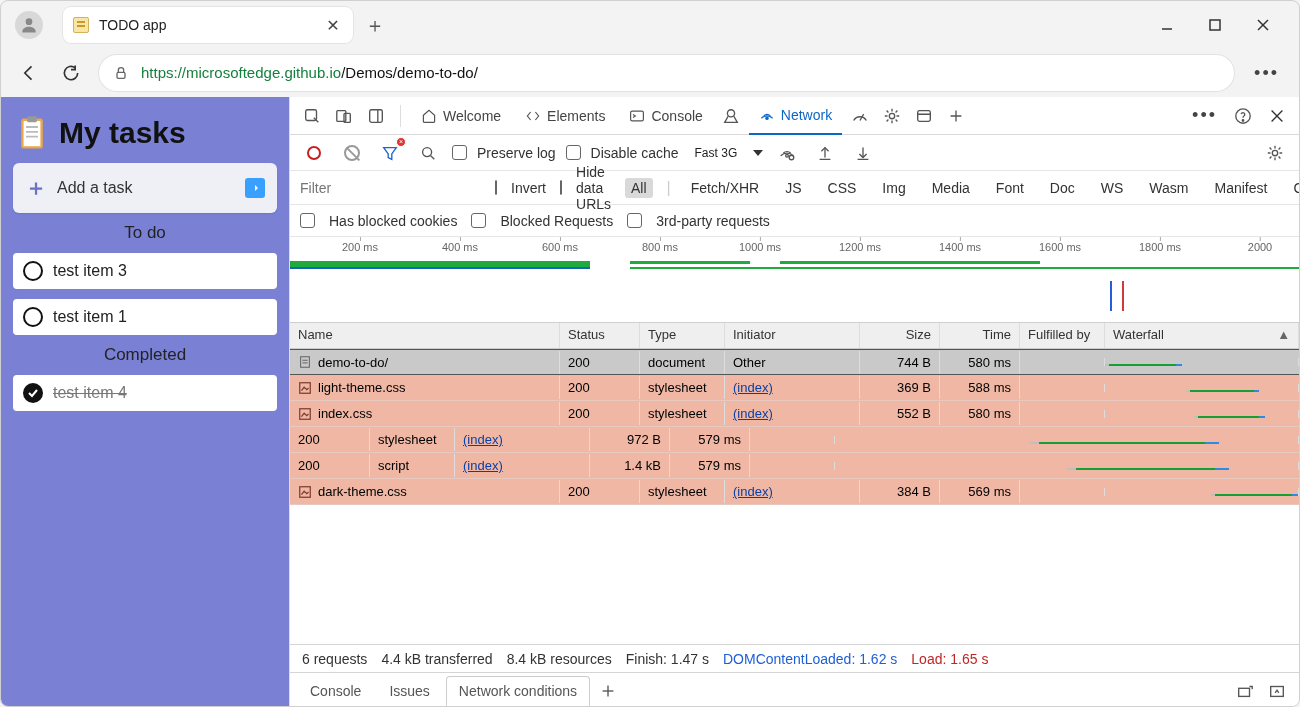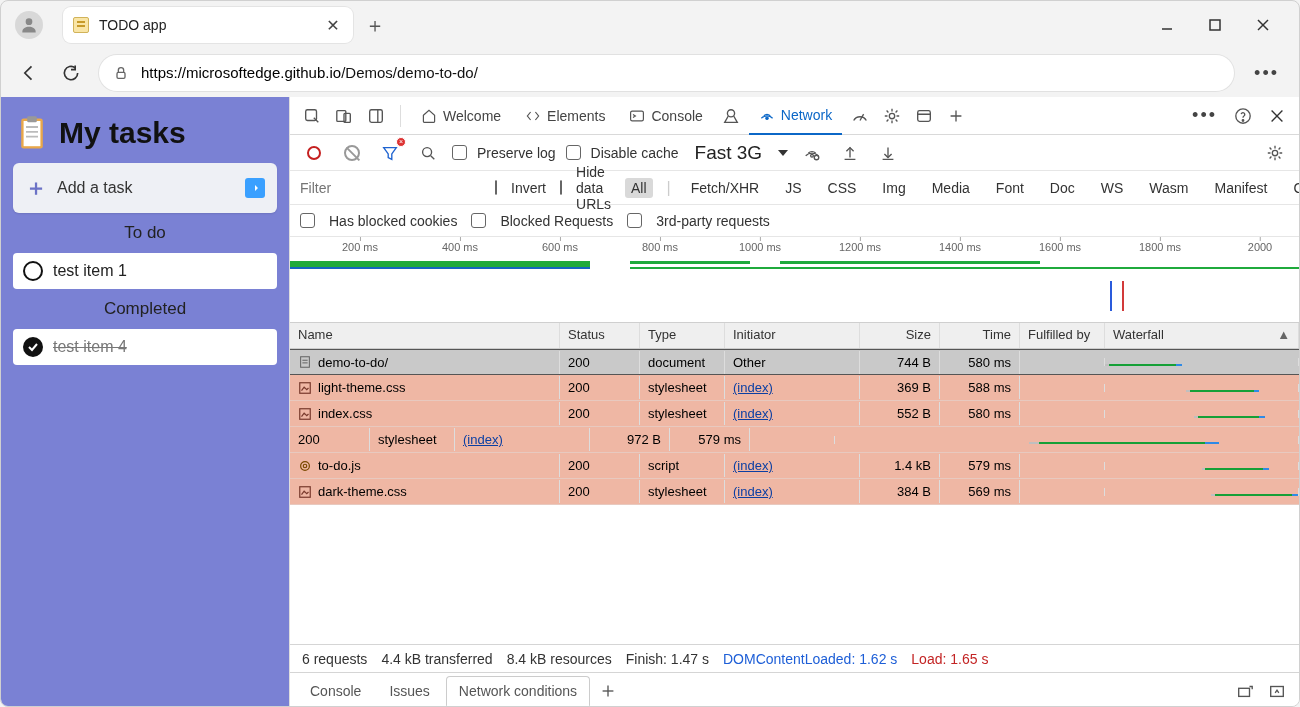--- a/index.html
+++ b/index.html
@@ -17,21 +17,21 @@
   .tab-close { width:16px; height:16px; display:flex; align-items:center;justify-content:center; color:#444; font-size:16px; cursor:pointer;}
   .newtab { width:28px; height:28px; display:flex; align-items:center;justify-content:center; color:#555; font-size:20px; cursor:pointer;}
   .winctrls { margin-left:auto; display:flex; gap:24px; padding-right:16px; }
   .winbtn { width:24px; height:24px; display:flex; align-items:center;justify-content:center; color:#333; cursor:pointer;}
   .winbtn svg { width:14px; height:14px; stroke:#333; fill:none; stroke-width:1.5;}
 
   .addrbar { height:48px; display:flex; align-items:center; padding:0 14px; gap:14px;}
   .navbtn { width:28px; height:28px; display:flex; align-items:center;justify-content:center; color:#333; cursor:pointer;}
   .navbtn svg { width:20px; height:20px; stroke:#333; fill:none; stroke-width:2;}
   .omni { flex:1; height:36px; background:#fff; border-radius:18px; display:flex; align-items:center; padding:0 14px; gap:12px; box-shadow:0 0 0 1px rgba(0,0,0,.07);}
-  .url-host { color:#000000; font-size:15px; }
+  .url-host { color:#15803d; font-size:15px; }
   .url-path { color:#111; font-size:15px; }
   .menu3 { font-size:18px; color:#444; cursor:pointer; letter-spacing:2px; padding:0 6px;}
 
   
   .content { display:flex; height: calc(707px - 48px - 48px); }
   .page { width:288px; background:#7a81d4; padding:12px; display:flex; flex-direction:column; gap:10px; border-radius:0 0 0 8px;}
   .page-title { display:flex; align-items:center; gap:12px; padding:6px 4px 2px;}
   .clip-icon { width:30px; height:36px; }
   .page-title h1 { font-size:30px; font-weight:700; color:#111;}
   .addtask { background:#eef0f5; border-radius:6px; padding:10px 12px; display:flex; align-items:center; gap:10px; box-shadow:0 1px 2px rgba(0,0,0,.1);}
@@ -62,21 +62,21 @@
 
   .dt-tool1 { height:36px; display:flex; align-items:center; gap:10px; padding:0 10px; border-bottom:1px solid #e6e6e6;}
   .rec { width:14px;height:14px;border:2px solid #c52020;border-radius:50%;}
   .nosign{width:16px;height:16px;border:2px solid #999;border-radius:50%;position:relative;}
   .nosign::after{content:"";position:absolute;left:-2px;top:6px;width:18px;height:2px;background:#999;transform:rotate(45deg);}
   .filterblue{position:relative;}
   .filterblue svg{stroke:#1e63d0!important;}
   .filterblue .dot{position:absolute;top:-2px;right:-2px;width:10px;height:10px;background:#d33;border-radius:50%;border:1.5px solid #fff;display:flex;align-items:center;justify-content:center;color:#fff;font-size:7px;}
   .chk { width:15px; height:15px; border:1.5px solid #666; border-radius:3px;}
   .lbl14{font-size:14px;color:#333;}
-  .throttle{padding:2px 6px; font-size:19px; color:#222; }
+  .throttle{padding:2px 6px; font-size:12px; color:#222; }
   .caret{width:0;height:0;border-left:5px solid transparent;border-right:5px solid transparent;border-top:6px solid #333;}
   .spacer{flex:1;}
 
   .dt-tool2 { height:34px; display:flex; align-items:center; gap:14px; padding:0 10px; border-bottom:1px solid #e6e6e6;}
   .filterfield { width:210px; height:24px; border:none; background:transparent; color:#999; font-size:14px;}
   .pill { font-size:14px; color:#333; padding:2px 6px; border-radius:3px; cursor:pointer;}
   .pill.active{background:#d9d9d9;}
 
   .dt-tool3 { height:32px; display:flex; align-items:center; gap:14px; padding:0 10px; border-bottom:1px solid #e6e6e6;}
 
@@ -187,20 +187,24 @@
       <span class="lbl">Add a task</span>
       <span class="go">
           <svg viewBox="0 0 12 12">
             <path d="M2 6h6M6 3l3 3-3 3"></path>
           </svg>
         </span>
     </div>
     <div class="sect">To do</div>
     <div class="task">
       <div class="ring"></div>
+      <span class="txt">test item 3</span>
+    </div>
+    <div class="task">
+      <div class="ring"></div>
       <span class="txt">test item 1</span>
     </div>
     <div class="sect">Completed</div>
     <div class="task">
       <div class="filled">
           <svg viewBox="0 0 12 12">
             <path d="M2 6l3 3 5-6" fill="none" stroke="#fff" stroke-width="2"></path>
           </svg>
         </div>
       <span class="txt done">test item 4</span>
@@ -501,27 +505,20 @@
           <div class="col colFulf"></div>
           <div class="col colWf">
             <div class="wfbar" style="left:42%; width:41%">
               <div class="a" style="width:4.878048780487805%"></div>
               <div class="b" style="width:87.8048780487805%"></div>
               <div class="c" style="width:7.317073170731707%"></div>
             </div>
           </div>
         </div>
         <div class="netrow">
-          <div class="col colName">
-            <span class="ficon"><svg viewBox="0 0 16 16" fill="none" stroke="#7a4a00" stroke-width="1.4">
-                <circle cx="8" cy="8" r="5"></circle>
-                <circle cx="8" cy="8" r="2"></circle>
-              </svg></span>
-            <span>to-do.js</span>
-          </div>
           <div class="col colStatus">200</div>
           <div class="col colType">script</div>
           <div class="col colInit"><span class="linkish">(index)</span></div>
           <div class="col colSize">1.4 kB</div>
           <div class="col colTime">579 ms</div>
           <div class="col colFulf"></div>
           <div class="col colWf">
             <div class="wfbar" style="left:50%; width:35%">
               <div class="a" style="width:5.714285714285714%"></div>
               <div class="b" style="width:85.71428571428571%"></div>

